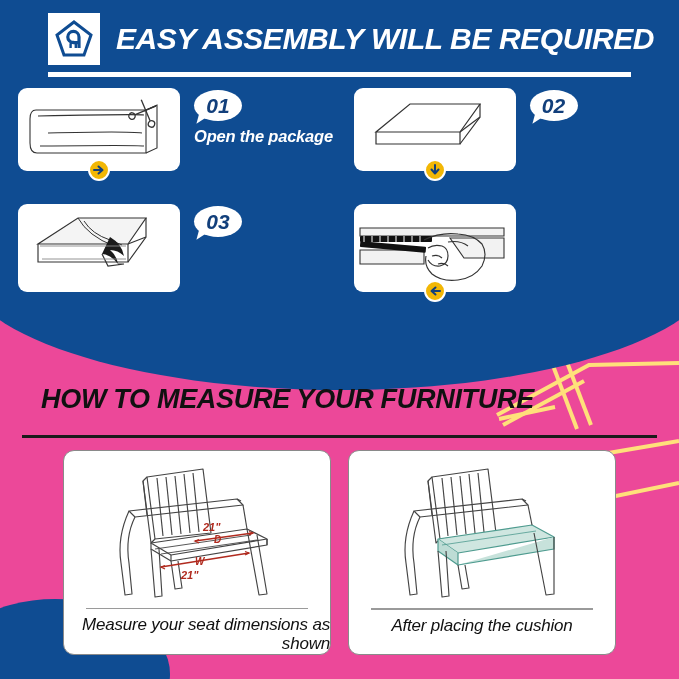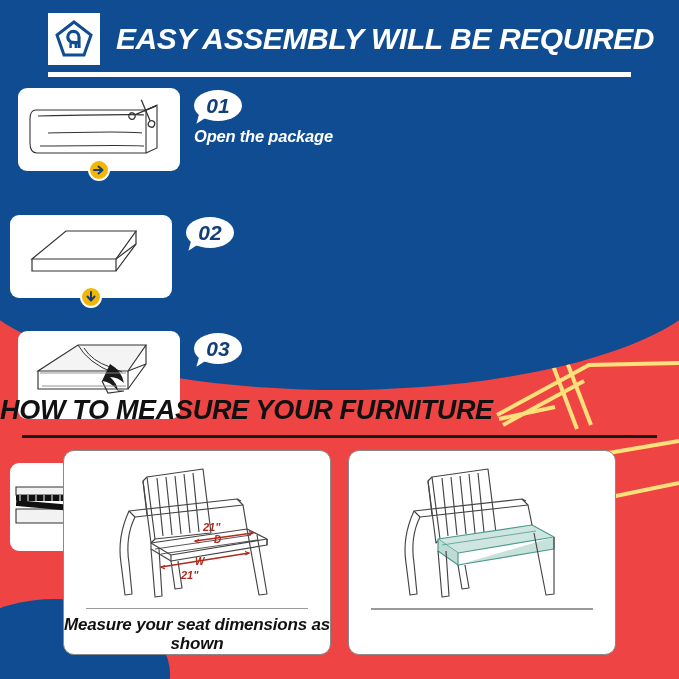--- a/index.html
+++ b/index.html
@@ -1,21 +1,21 @@
 <!DOCTYPE html>
 <html><head>
 <meta charset="utf-8">
 <style>
   html,body{margin:0;padding:0;}
   body{
     width:679px;height:679px;overflow:hidden;
     font-family:"Liberation Sans","DejaVu Sans",sans-serif;
     background:#FFC20E;
   }
-  #stage{position:relative;width:679px;height:679px;overflow:hidden;background:#ef4444;}
+  #stage{position:relative;width:679px;height:679px;overflow:hidden;background:#ec4899;}
 
   
   .blue-sec{
     position:absolute;left:-40px;top:-60px;width:759px;height:450px;
     background:#0F4C92;
     border-bottom-left-radius:50% 28%;
     border-bottom-right-radius:50% 28%;
     z-index:1;
   }
   .blue-inner{position:absolute;left:40px;top:60px;width:679px;height:330px;}
@@ -27,24 +27,24 @@
     display:flex;align-items:center;justify-content:center;flex:0 0 auto;
   }
   .hdr-title{
     margin-left:16px;color:#ffffff;font-size:30px;font-weight:bold;font-style:italic;
     letter-spacing:-0.4px;white-space:nowrap;
   }
   .hdr-rule{position:absolute;left:48px;top:72px;width:583px;height:5px;background:#ffffff;}
 
   
   .steps{position:absolute;left:0;top:88px;width:679px;}
-  .srow{display:flex;flex-direction:column;}
+  .srow{display:flex;}
   .step{display:flex;align-items:flex-start;position:relative;}
   .step-a{width:330px;padding-left:18px;}
-  .step-b{width:330px;padding-left:10px;margin-top:44px;}
+  .step-b{width:330px;padding-left:10px;}
 
   .card{
     position:relative;width:162px;height:83px;background:#ffffff;border-radius:9px;
     flex:0 0 auto;overflow:visible;
   }
   .card-3{height:88px;}
   .card svg{display:block;}
 
   .badge{
     position:absolute;left:50%;margin-left:-11px;bottom:-10px;width:22px;height:22px;
@@ -74,35 +74,35 @@
   .caption{
     margin-top:3px;color:#ffffff;font-size:16.5px;font-weight:bold;font-style:italic;
     line-height:1.14;max-width:168px;letter-spacing:-0.2px;
   }
 
   
   .yellow-deco{position:absolute;right:0;top:355px;width:300px;height:260px;z-index:1;}
   .blue-corner{position:absolute;left:-60px;bottom:-70px;width:230px;height:150px;background:#0F4C92;border-radius:50%;z-index:1;}
 
   .how-title{
-    position:absolute;left:0;top:395px;width:575px;text-align:left;z-index:3;
+    position:absolute;left:0;top:384px;width:575px;text-align:center;z-index:3;
     color:#111111;font-size:27px;font-weight:bold;font-style:italic;letter-spacing:-0.3px;
   }
   .how-rule{position:absolute;left:22px;top:435px;width:635px;height:3px;background:#1a1a1a;z-index:3;}
 
   .mrow{position:absolute;left:0;top:450px;width:679px;display:flex;justify-content:center;gap:17px;z-index:3;}
   .mcard{
     width:268px;height:205px;background:#ffffff;border-radius:11px;border:1px solid #8a8a8a;
     box-sizing:border-box;display:flex;flex-direction:column;align-items:center;
     padding-top:4px;
   }
   .mcard .chairwrap{flex:0 0 auto;}
   .mcard .msep{width:222px;height:2px;background:#9a9a9a;margin-top:1px;}
   .mcap{
-    margin-top:6px;text-align:center;color:#111111;font-size:17px;font-weight:bold;font-style:italic;
+    margin-top:6px;text-align:right;color:#111111;font-size:17px;font-weight:normal;font-style:italic;
     line-height:1.16;letter-spacing:-0.2px;
   }
 </style>
 </head>
 <body>
 
 <div id="stage">
 
   <svg class="yellow-deco" viewBox="0 0 300 260">
     <g stroke="#FFE07A" stroke-width="4" fill="none">
@@ -357,16 +357,17 @@
             <path d="M58 56 Q46 82 50 108 L54 140 L61 139 L58 108 Q54 82 64 62"></path>
             <path d="M82 96 L86 142 L93 141 L90 96"></path>
             <path d="M102 110 L106 134 L113 133 L109 110"></path>
             <path d="M172 50 L176 70"></path>
             <path d="M178 78 L190 140 L198 139 L198 82"></path>
             <path d="M72 26 L76 60"></path>
           </g>
         </svg>
       </div>
       <div class="msep"></div>
+      <div class="mcap">After placing the cushion</div>
     </div>
 
   </div>
 </div>
 
 </body></html>

